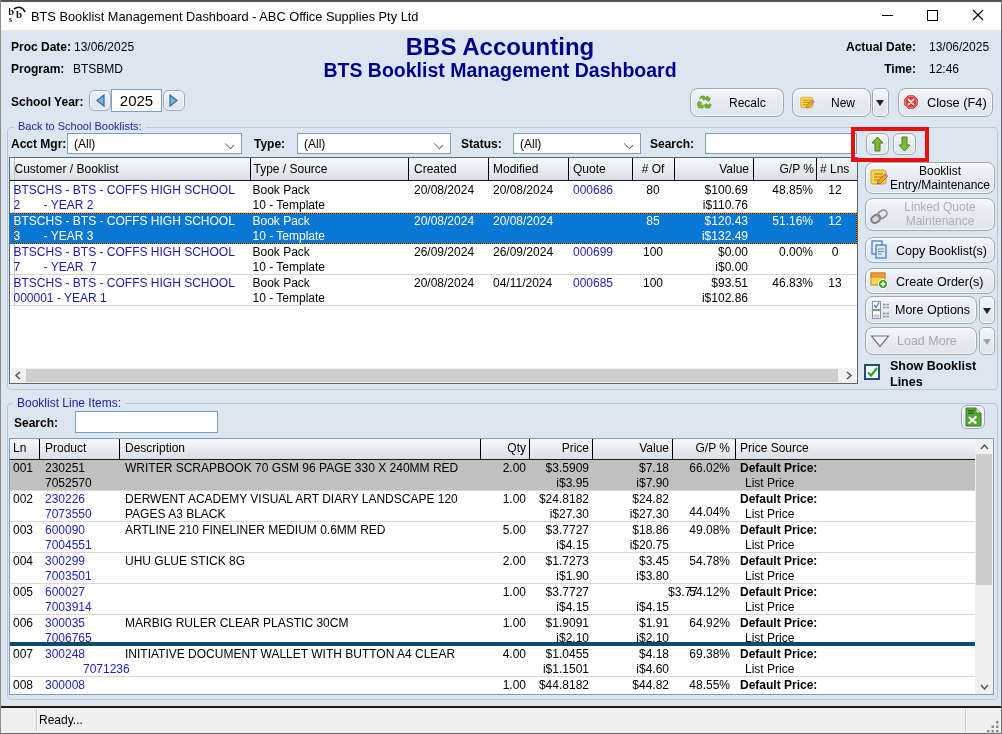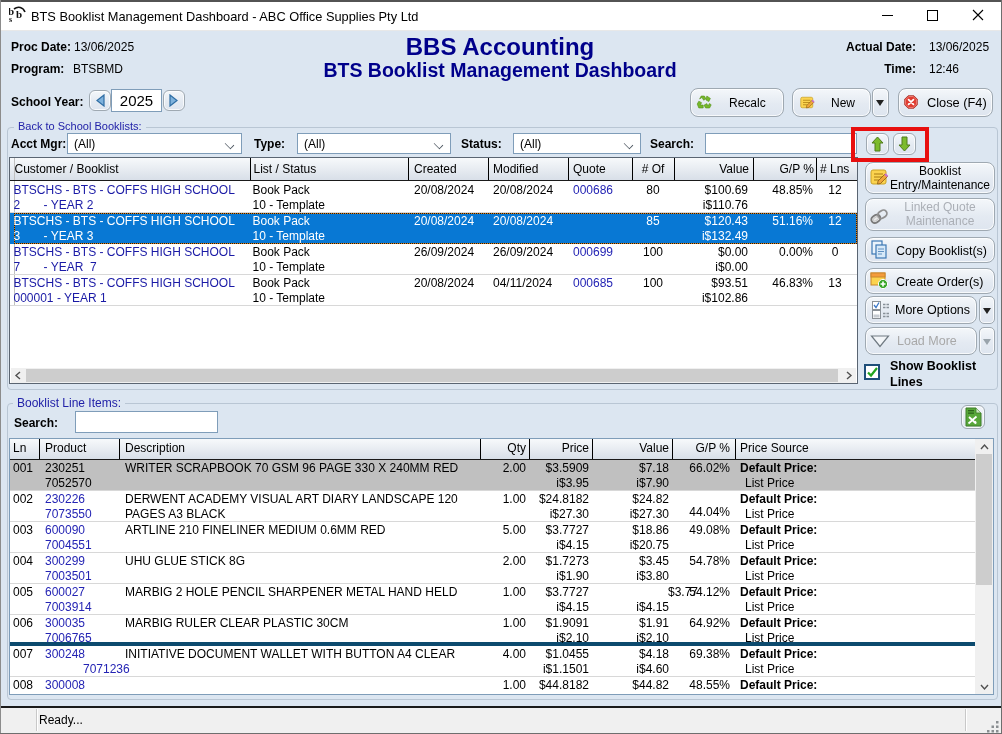--- a/index.html
+++ b/index.html
@@ -134,21 +134,21 @@
       <div class="sep" style="left:3.5px;background:#C0C0C0;"></div>
       <div class="sep" style="left:240px;"></div>
       <div class="sep" style="left:398px;"></div>
       <div class="sep" style="left:478px;"></div>
       <div class="sep" style="left:558px;"></div>
       <div class="sep" style="left:622px;"></div>
       <div class="sep" style="left:664px;"></div>
       <div class="sep" style="left:743px;"></div>
       <div class="sep" style="left:806px;"></div>
       <div class="gh" style="left:4.5px;">Customer / Booklist</div>
-      <div class="gh" style="left:243.5px;">List / Status</div>
+      <div class="gh" style="left:243.5px;">Type / Source</div>
       <div class="gh" style="left:404px;">Created</div>
       <div class="gh" style="left:483px;">Modified</div>
       <div class="gh" style="left:563px;">Quote</div>
       <div class="gh" style="left:622px;width:42px;text-align:center;"># Of</div>
       <div class="gh" style="left:664px;width:75px;text-align:right;">Value</div>
       <div class="gh" style="left:743px;width:61px;text-align:right;">G/P %</div>
       <div class="gh" style="left:810px;"># Lns</div>
     </div>
 
     <div class="abs" style="left:3.5px;top:23px;width:1px;height:124px;background:#C0C0C0;"></div>
@@ -375,21 +375,20 @@
         <div class="cell" style="left:564px;top:1px;width:95px;text-align:right;">$3.45</div>
         <div class="cell" style="left:564px;top:16px;width:95px;text-align:right;">i$3.80</div>
         <div class="cell b" style="left:640px;top:1px;width:80px;text-align:right;font-weight:normal;">54.78%</div>
         <div class="cell b" style="left:730px;top:1px;">Default Price:</div>
         <div class="cell" style="left:735px;top:16px;">List Price</div>
       </div>
       <div class="abs" style="left:0;top:124px;width:965px;height:31px;border-bottom:1px solid #D8D8D8;box-sizing:border-box;">
         <div class="cell" style="left:3px;top:1px;">005</div>
         <div class="cell" style="left:35px;top:1px;color:#2424B4;">600027</div>
         <div class="cell" style="left:35px;top:16px;color:#2424B4;">7003914</div>
-        <div class="cell" style="left:115px;top:1px;">MARBIG 2 HOLE PENCIL SHARPENER METAL HAND HELD</div>
         <div class="cell" style="left:429px;top:1px;width:87px;text-align:right;">1.00</div>
         <div class="cell" style="left:486px;top:1px;width:93px;text-align:right;">$3.7727</div>
         <div class="cell" style="left:486px;top:16px;width:93px;text-align:right;">i$4.15</div>
         <div class="cell" style="left:564px;top:1px;width:95px;text-align:right;padding-left:29px;">$3.77</div>
         <div class="cell" style="left:564px;top:16px;width:95px;text-align:right;">i$4.15</div>
         <div class="cell b" style="left:640px;top:1px;width:80px;text-align:right;font-weight:normal;">54.12%</div>
         <div class="cell b" style="left:730px;top:1px;">Default Price:</div>
         <div class="cell" style="left:735px;top:16px;">List Price</div>
       </div>
       <div class="abs" style="left:0;top:155px;width:965px;height:31px;border-bottom:4px solid #0c4a6e;box-sizing:border-box;">

